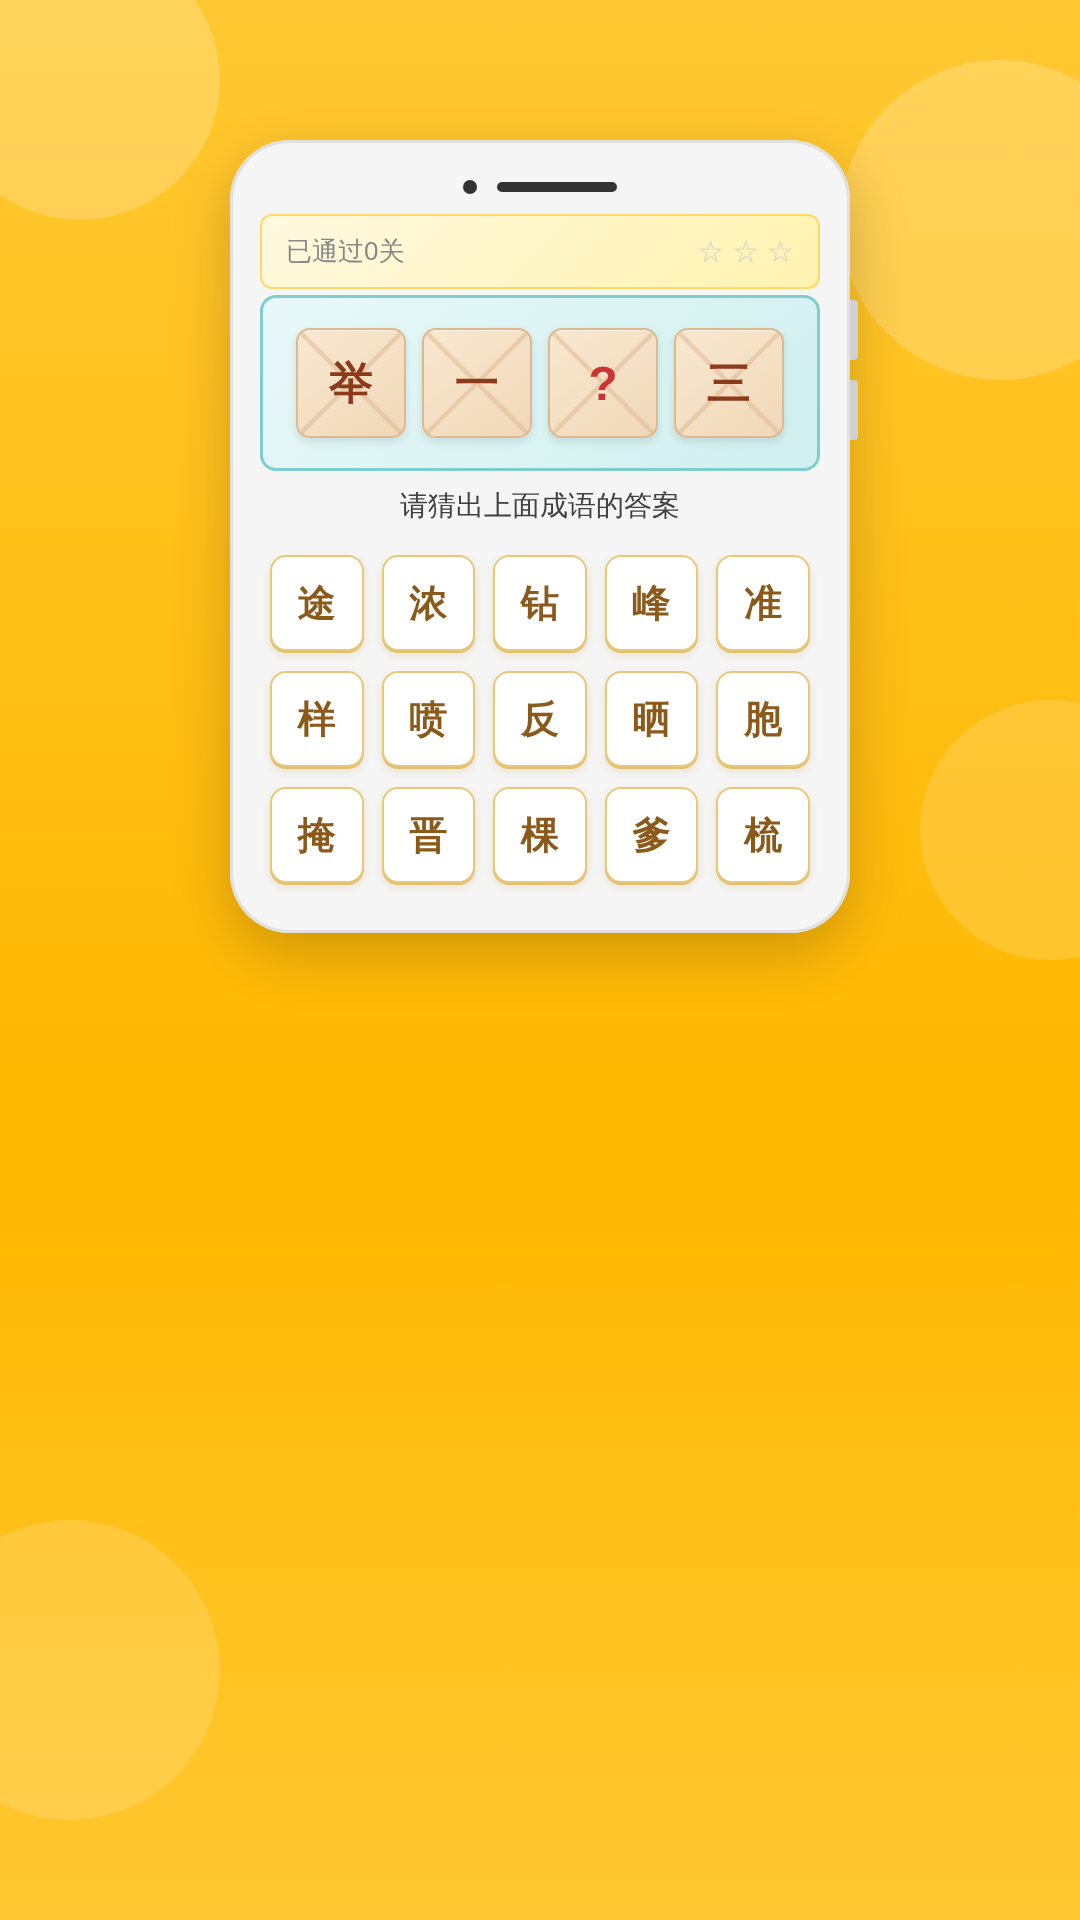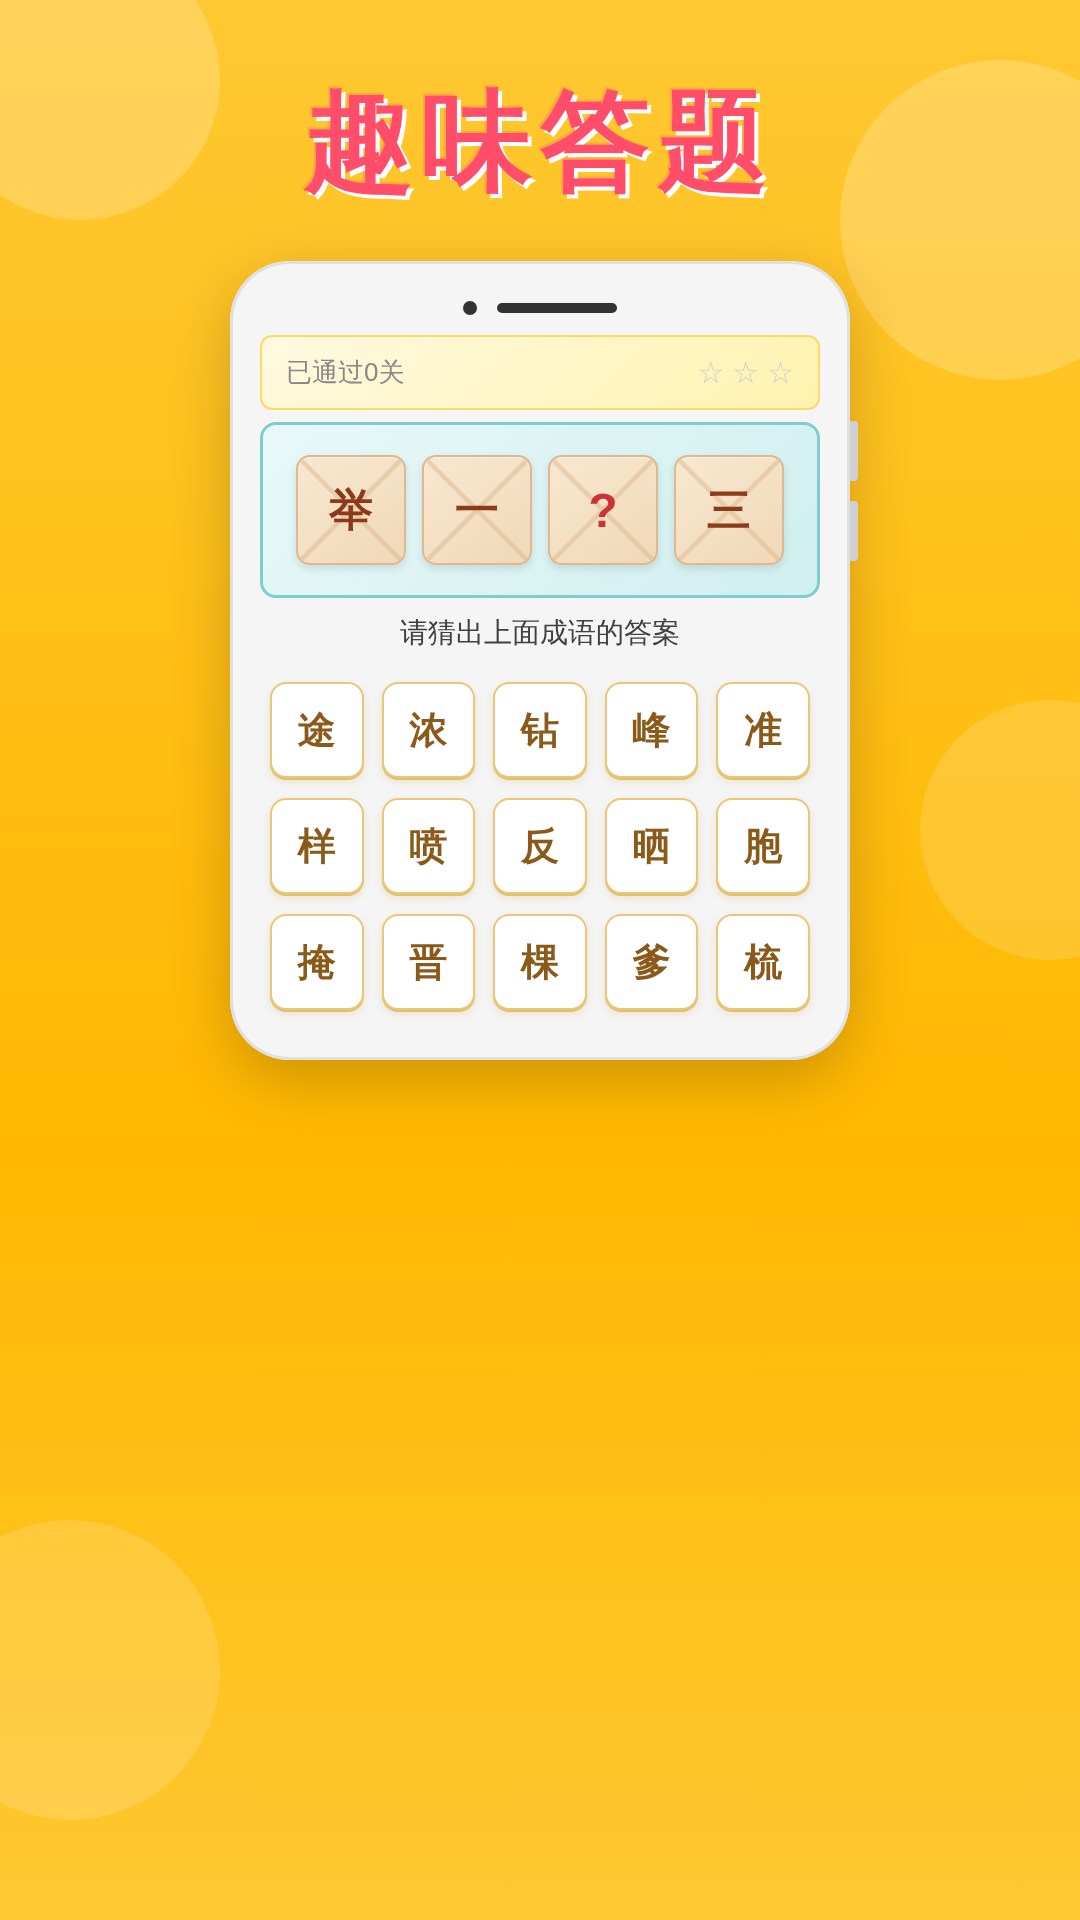--- a/index.html
+++ b/index.html
@@ -138,21 +138,21 @@
       height: 60px;
       background: #d0d0d0;
       border-radius: 0 4px 4px 0;
     }
 
     
     .status-bar {
       background: linear-gradient(135deg, #FFF9E0 0%, #FFF3B0 100%);
       border-radius: 12px;
       padding: 18px 24px;
-      margin-bottom: 12px;
+      margin-bottom: 6px;
       border: 2px solid #FFD966;
       display: flex;
       align-items: center;
       justify-content: space-between;
     }
 
     .status-text {
       font-size: 26px;
       color: #888;
     }
@@ -261,21 +261,20 @@
   </style>
 </head>
 <body>
 
 <div class="deco-circle-top-left"></div>
 <div class="deco-circle-top-right"></div>
 <div class="deco-circle-mid-right"></div>
 <div class="deco-circle-bottom-left"></div>
 
 <div class="header">
-  <div class="title-main">趣味答题</div>
 </div>
 
 <div class="phone-wrapper">
   <div class="phone">
 
     <div class="phone-notch">
       <div class="notch-dot"></div>
       <div class="notch-bar"></div>
     </div>
 

